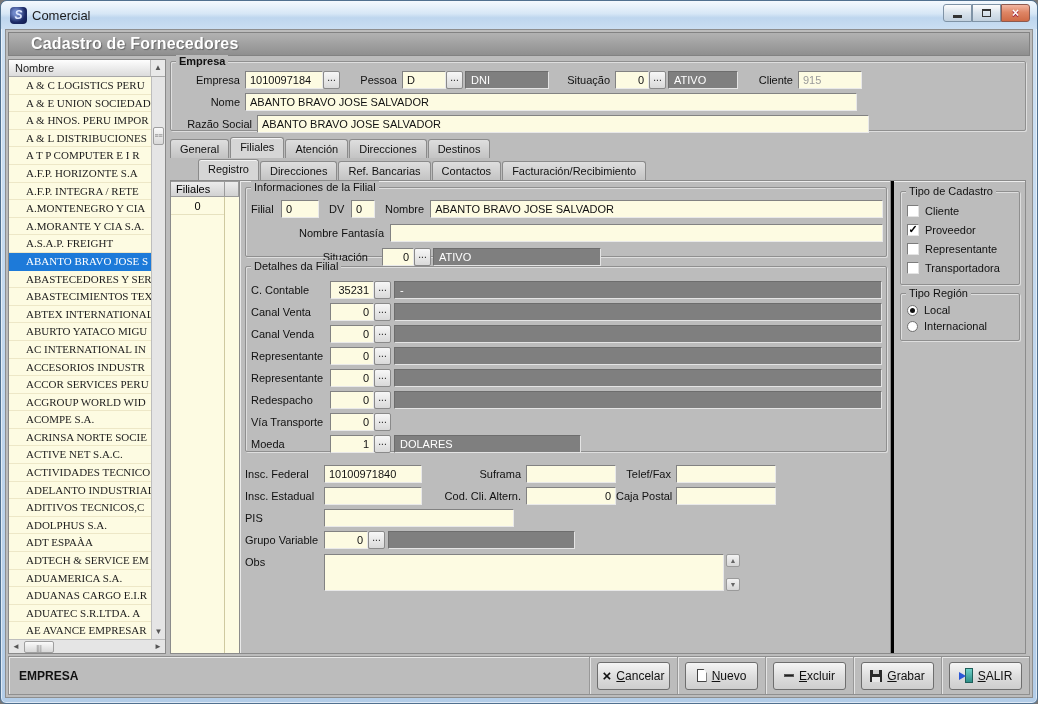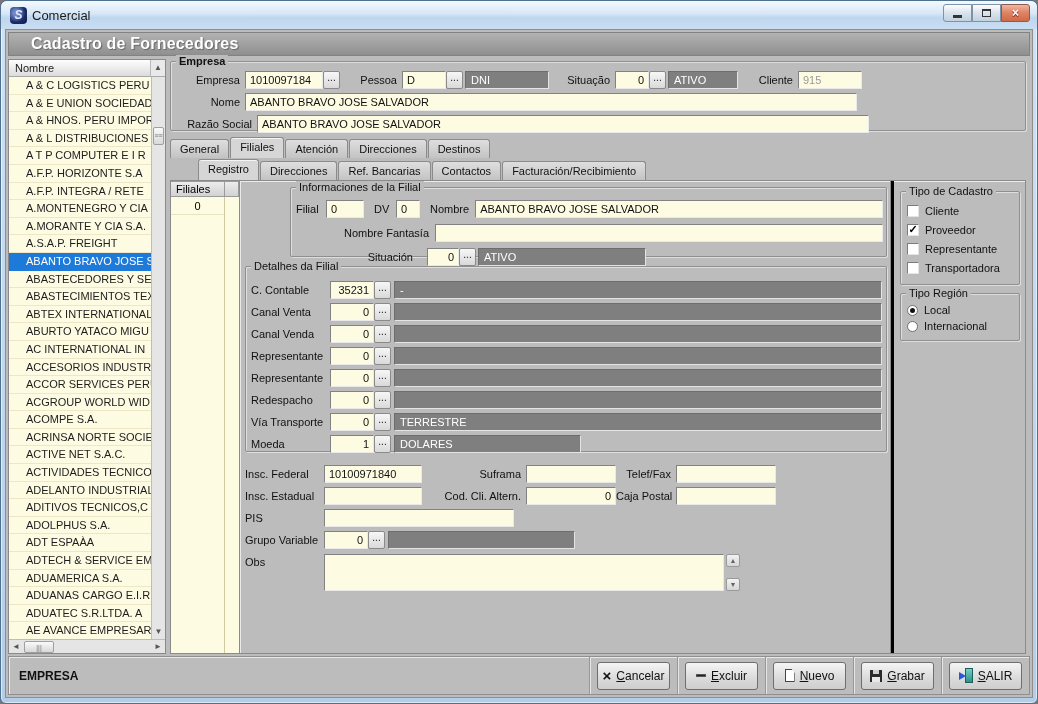--- a/index.html
+++ b/index.html
@@ -44,21 +44,21 @@
   
   .sidebar { position:absolute; left:2px; top:29px; width:158px; bottom:43px;
     border:1px solid #8a8a8a; background:#fdfbe2; display:flex; flex-direction:column; }
   .sb-top { display:flex; height:17px; }
   .sb-colhead { flex:1; background:linear-gradient(#fefefe,#e9e9e9 60%,#dcdcdc);
     border-right:1px solid #b9b9b9; border-bottom:1px solid #a8a8a8;
     font-size:11px; color:#222; padding:2px 0 0 6px; }
   .sb-upbtn { width:14px; background:#e9e9e9; border-bottom:1px solid #a8a8a8;
     font-size:8px; color:#555; text-align:center; line-height:16px; }
   .sb-mid { flex:1; display:flex; min-height:0; }
-  .sb-list { flex:1; overflow:hidden; }
+  .sb-list { flex:1; overflow:hidden;font-family:Liberation Serif, serif; }
   .sb-item { height:17.6px; line-height:17.6px; font-size:11px; color:#1d1d1d;
     padding-left:17px; white-space:nowrap; overflow:hidden;
     border-bottom:1px solid rgba(205,196,150,.35); }
   .sb-item.selected { background:#1d7ad9; color:#fff; border-bottom-color:#1d7ad9; }
   .sb-vscroll { width:14px; display:flex; flex-direction:column; background:#e5e5e5;
     border-left:1px solid #bdbdbd; position:relative; }
   .sb-vthumb { position:absolute; top:50px; left:1px; right:1px; height:18px;
     background:linear-gradient(#fafafa,#d8d8d8); border:1px solid #9f9f9f; border-radius:2px;
     font-size:7px; color:#777; text-align:center; line-height:16px; letter-spacing:0; }
   .sb-vdown { position:absolute; bottom:0; left:0; right:0; height:14px;
@@ -122,21 +122,21 @@
     border:1px solid #9b9b9b; border-left:none; }
   .fil-body { flex:1; background:#fdfbe2; display:flex; }
   .fil-col1 { flex:1; border-right:1px solid #cfc9a0; }
   .fil-col2 { width:14px; }
   .fil-row { height:18px; font-size:11px; text-align:center; line-height:18px;
     border-bottom:1px solid rgba(205,196,150,.45); }
 
   .center { flex:1; padding:6px 4px 0 5px; min-width:0; }
 
   
-  .info-group { height:70px; padding:10px 3px 0 5px;margin-left:45px; }
+  .info-group { height:70px; padding:10px 3px 0 5px; }
   .irow { display:flex; align-items:center; height:21px; margin-bottom:3px; }
 
   
   .det-group { margin-top:9px; height:186px; padding:12px 4px 0 5px; }
   .drow { display:flex; align-items:center; height:21px; margin-bottom:1px; }
   .drow .dlab { width:79px; }
   .drow input.field { width:44px; }
   .drow .ro.grow { flex:1; }
   .drow .ro.short { width:187px; }
 
@@ -407,21 +407,20 @@
             <div class="drow">
               <span class="lbl dlab">Redespacho</span>
               <input class="field num" value="0" style="">
               <div class="dots">...</div>
               <div class="ro grow" style="margin-left:3px"></div>
             </div>
             <div class="drow">
               <span class="lbl dlab">Vía Transporte</span>
               <input class="field num" value="0" style="">
               <div class="dots">...</div>
-              <div class="ro grow" style="margin-left:3px">TERRESTRE</div>
             </div>
             <div class="drow">
               <span class="lbl dlab">Moeda</span>
               <input class="field num" value="1" style="">
               <div class="dots">...</div>
               <div class="ro short" style="margin-left:3px">DOLARES</div>
             </div>
           </div>
 
           <div class="misc">
@@ -502,28 +501,28 @@
       <span class="status-text">EMPRESA</span>
       <div class="btn-cells">
         <div class="btn-cell">
           <div class="push-btn">
             <span class="ic-cancel">×</span>
             <span class="blabel">Cancelar</span>
           </div>
         </div>
         <div class="btn-cell">
           <div class="push-btn">
+            <span class="ic-page"></span>
+            <span class="blabel">Nuevo</span>
+          </div>
+        </div>
+        <div class="btn-cell">
+          <div class="push-btn">
             <span class="ic-minus"></span>
             <span class="blabel">Excluir</span>
-          </div>
-        </div>
-        <div class="btn-cell">
-          <div class="push-btn">
-            <span class="ic-page"></span>
-            <span class="blabel">Nuevo</span>
           </div>
         </div>
         <div class="btn-cell">
           <div class="push-btn">
             <span class="ic-floppy"></span>
             <span class="blabel">Grabar</span>
           </div>
         </div>
         <div class="btn-cell">
           <div class="push-btn">

